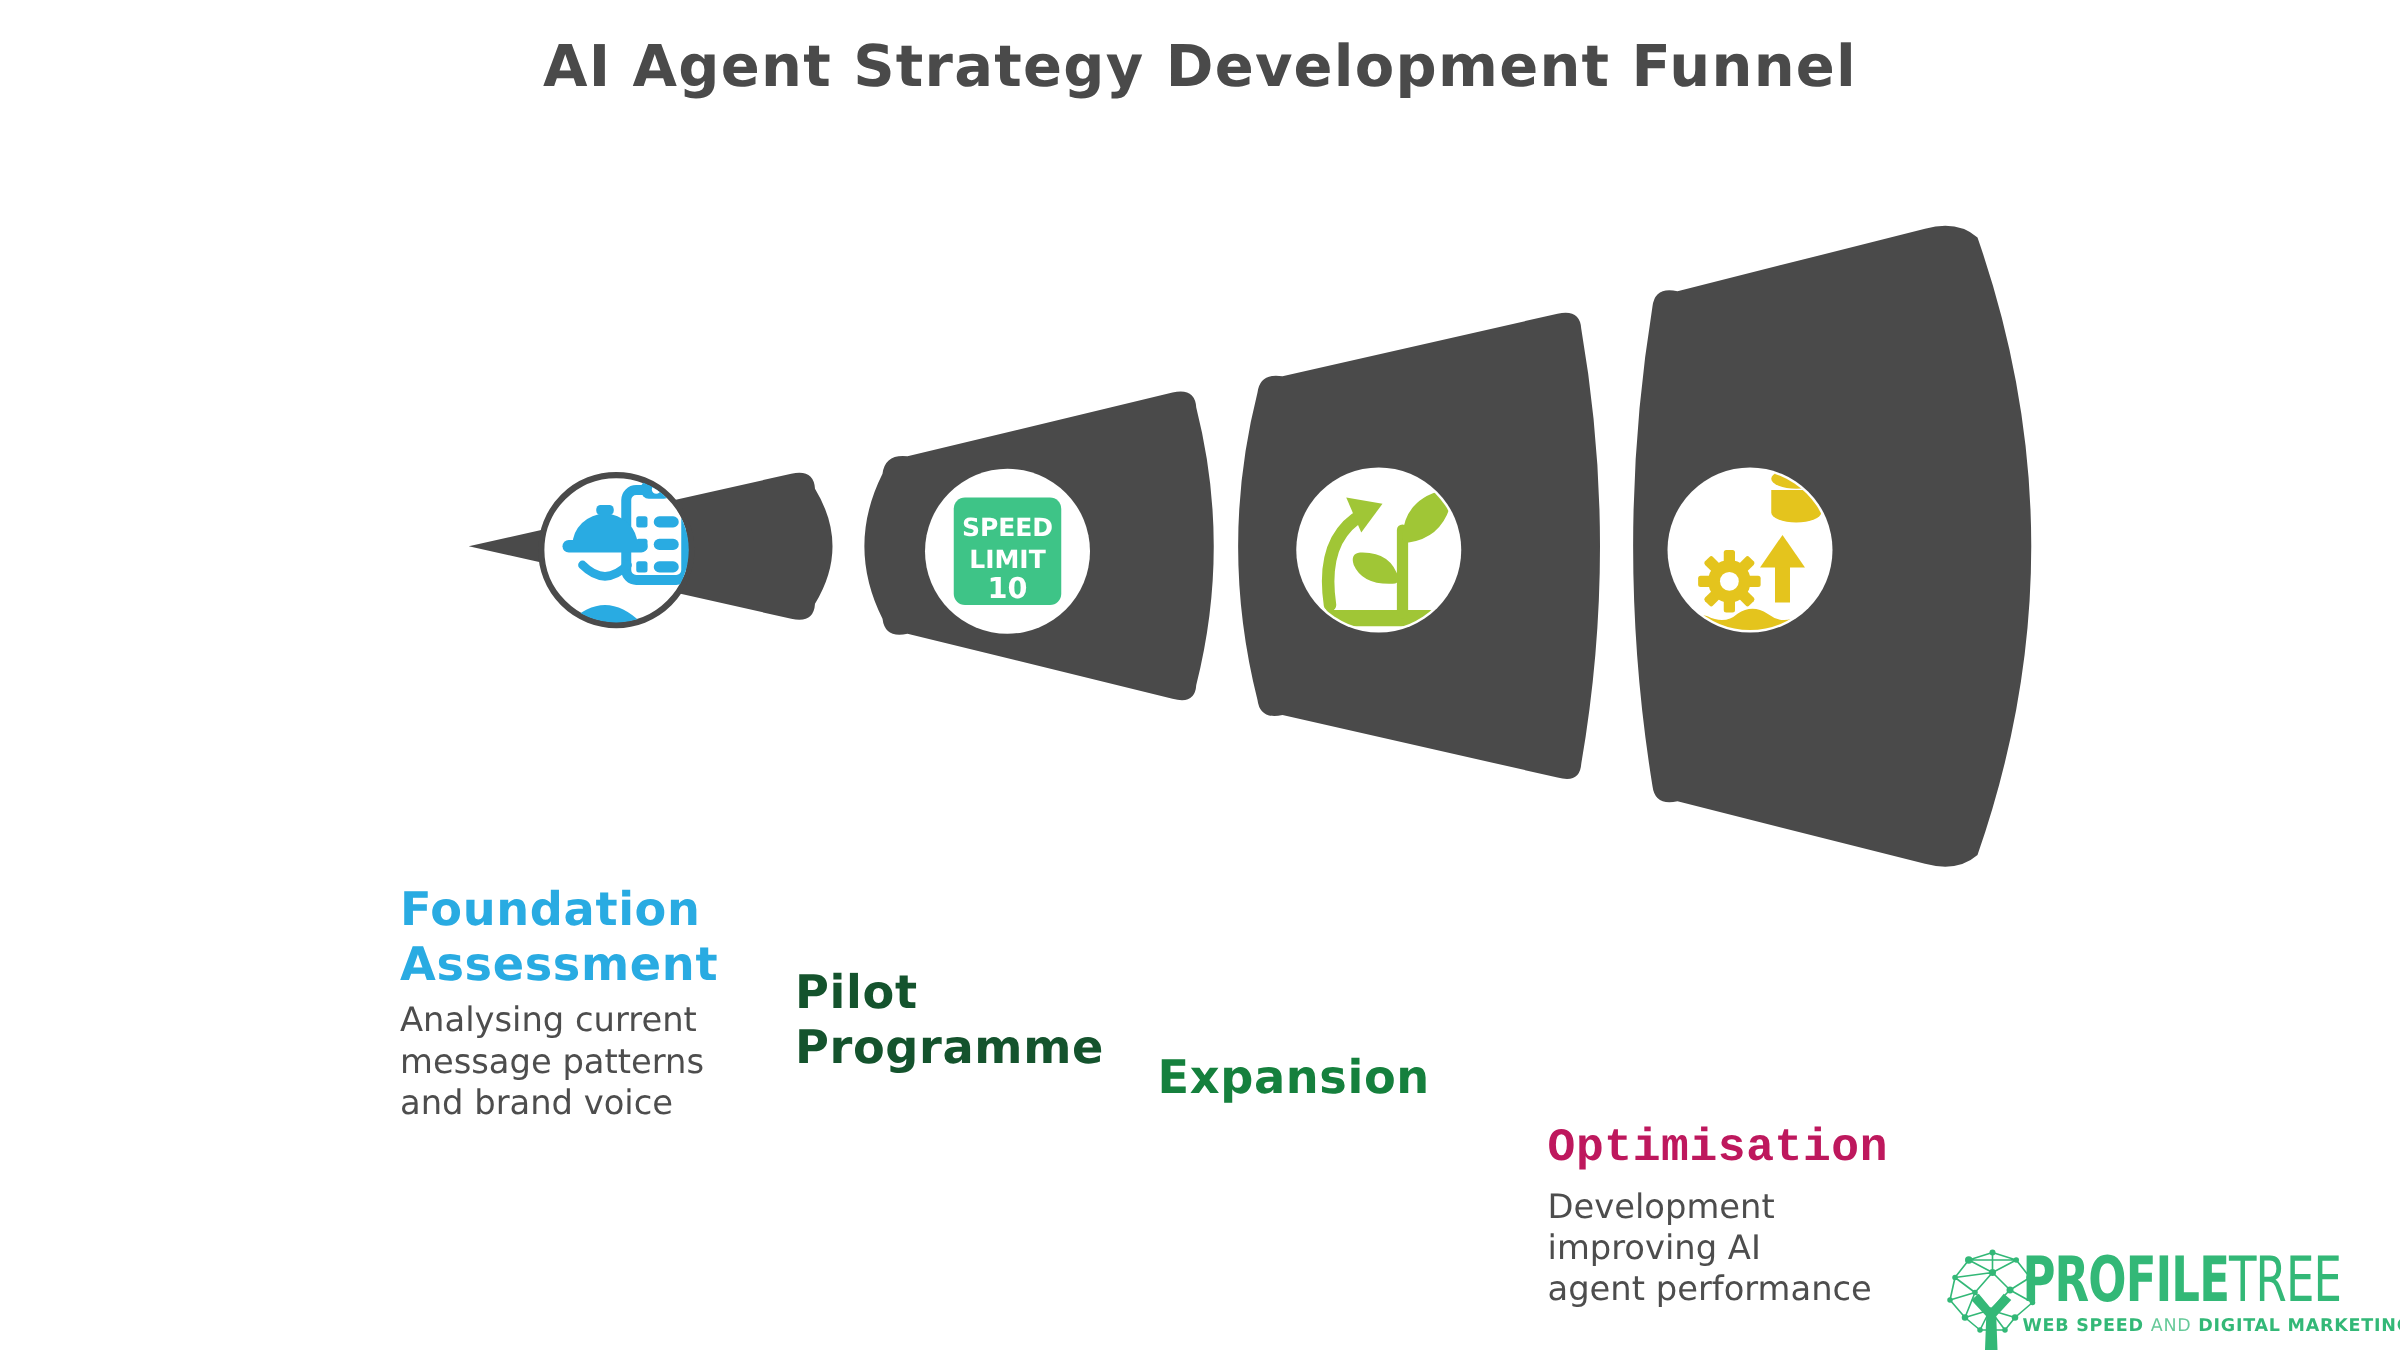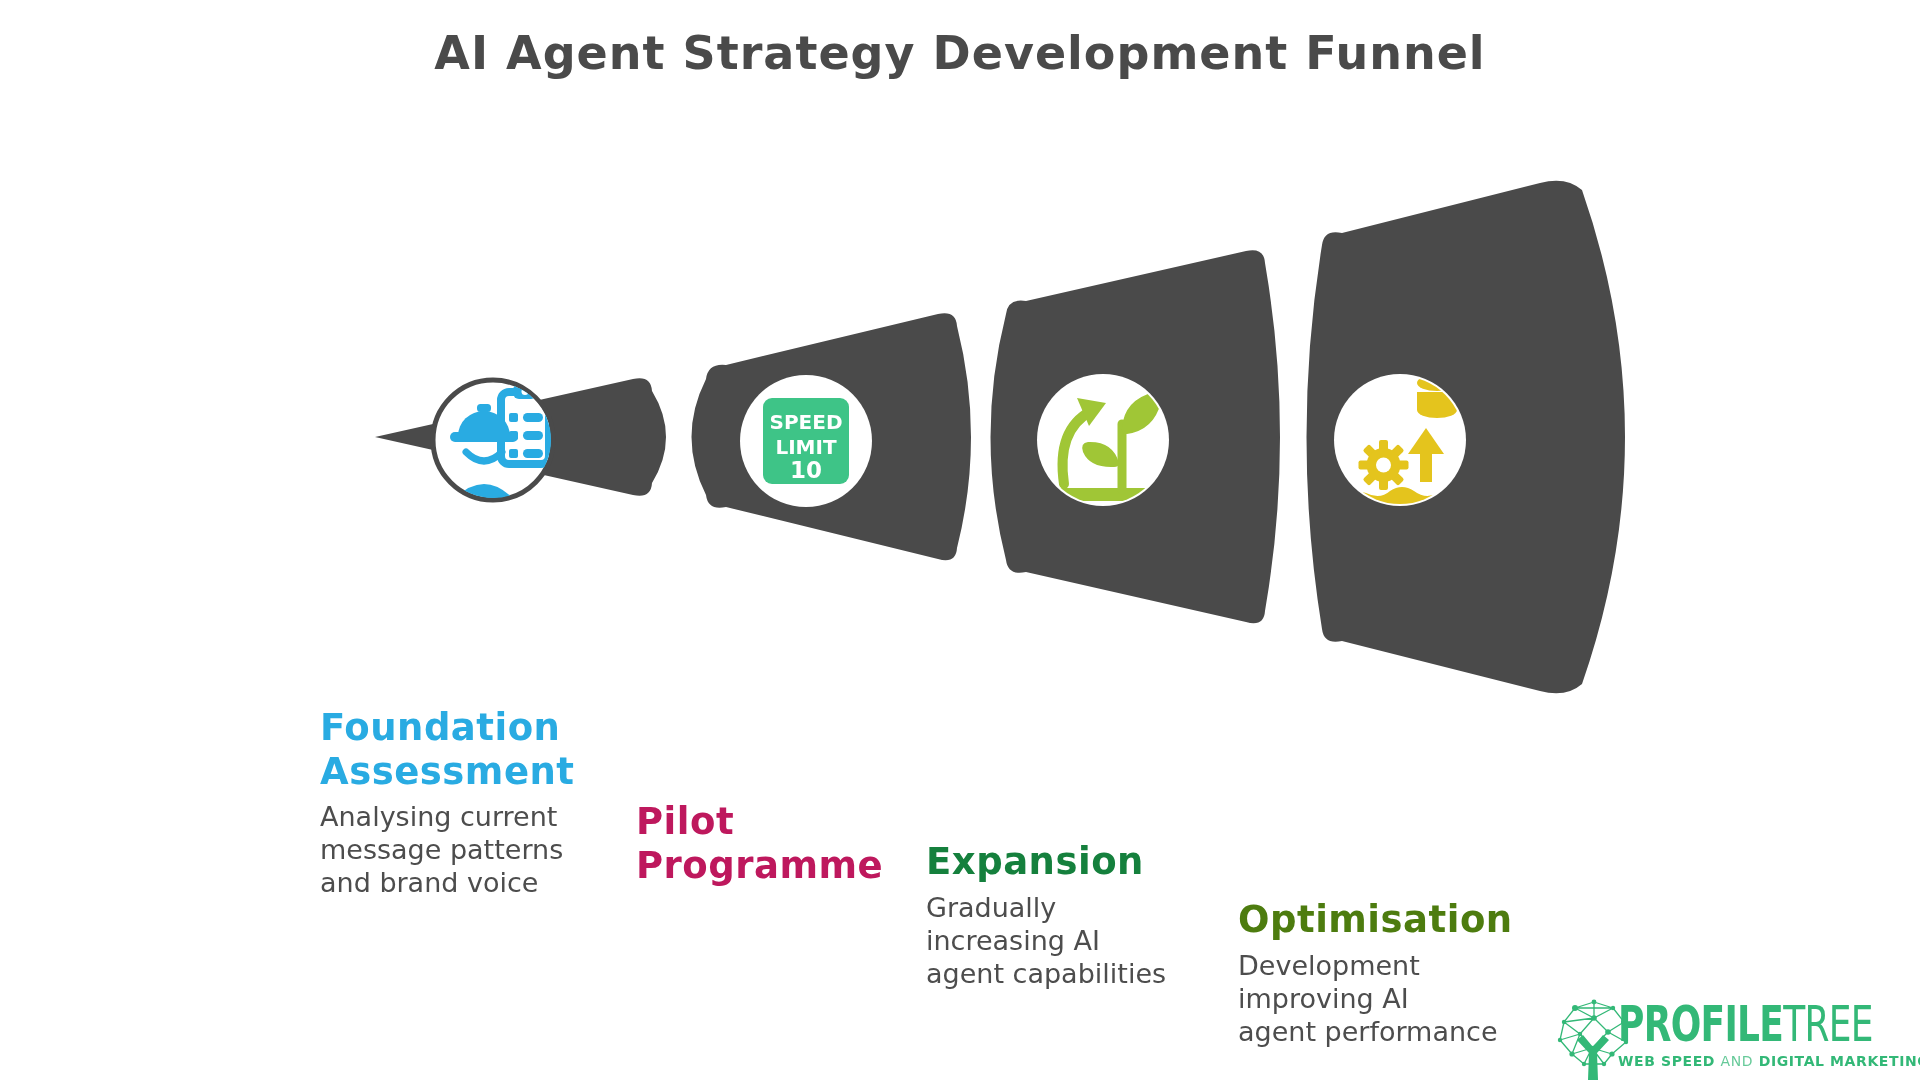--- a/index.html
+++ b/index.html
@@ -24,23 +24,23 @@
   }
   .stage-label p{
     margin:8px 0 0 0;font-size:27px;line-height:1.22;color:#4d4d4d;
     white-space:pre-line;
   }
   .stage-1{left:320px;top:706px;}
   .stage-2{left:636px;top:772px;}
   .stage-3{left:926px;top:840px;}
   .stage-4{left:1238px;top:898px;}
   .stage-1 h3{color:#29abe2;}
-  .stage-2 h3{color:#be185d;margin-top:28px;}
+  .stage-2 h3{color:#14532d;}
   .stage-3 h3{color:#15803d;}
-  .stage-4 h3{color:#4d7c0f;}
+  .stage-4 h3{color:#be185d;font-family:Liberation Mono, monospace;}
 
   .logo{position:absolute;left:1618px;top:999px;color:#33b877;}
   .logo .brand{
     font-size:50px;line-height:1;white-space:nowrap;
     transform:scaleX(0.72);transform-origin:0 0;letter-spacing:-1px;
   }
   .logo .brand .b{font-weight:bold;}
   .logo .brand .l{font-weight:normal;}
   .logo .tagline{
     margin-top:5px;font-size:14px;line-height:1;white-space:nowrap;
@@ -199,23 +199,20 @@
 and brand voice</p>
   </div>
 
   <div class="stage-label stage-2">
     <h3>Pilot
 Programme</h3>
   </div>
 
   <div class="stage-label stage-3">
     <h3>Expansion</h3>
-    <p>Gradually
-increasing AI
-agent capabilities</p>
   </div>
 
   <div class="stage-label stage-4">
     <h3>Optimisation</h3>
     <p>Development
 improving AI
 agent performance</p>
   </div>
 
   <div class="logo">

